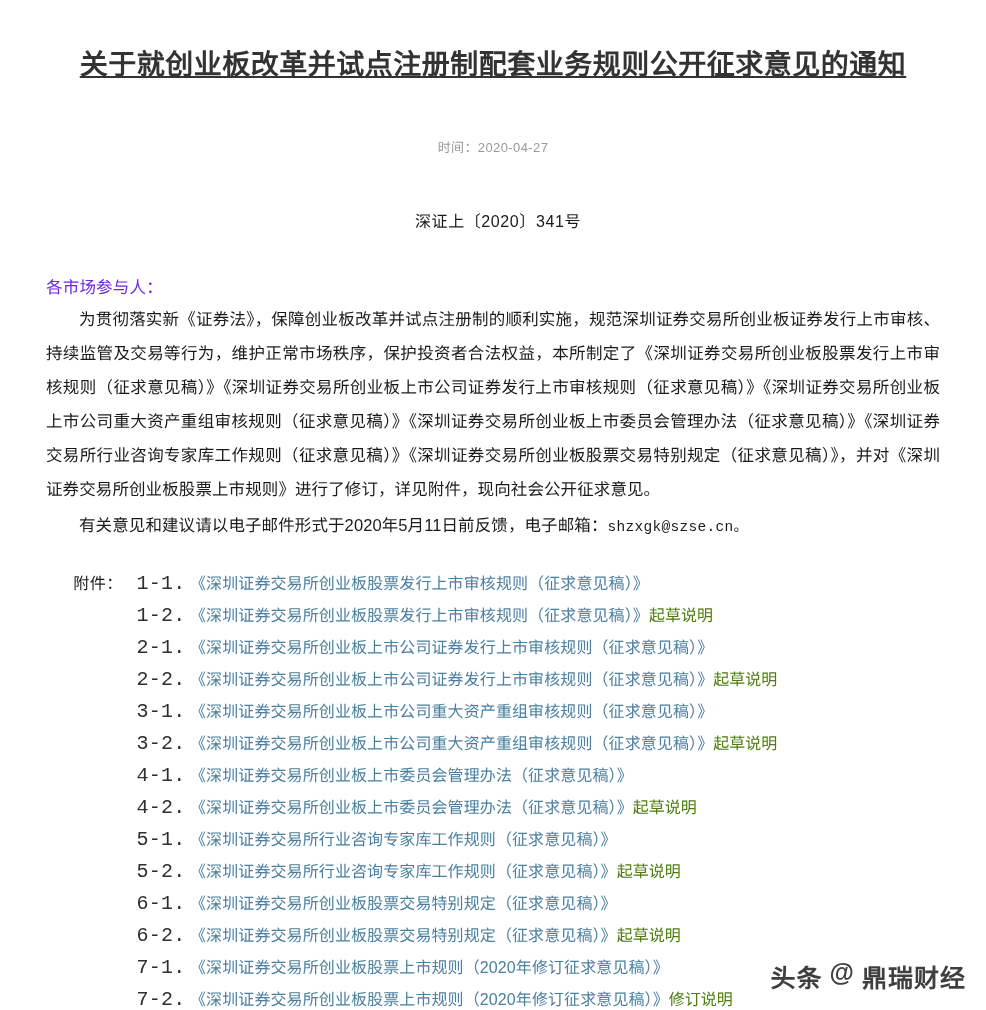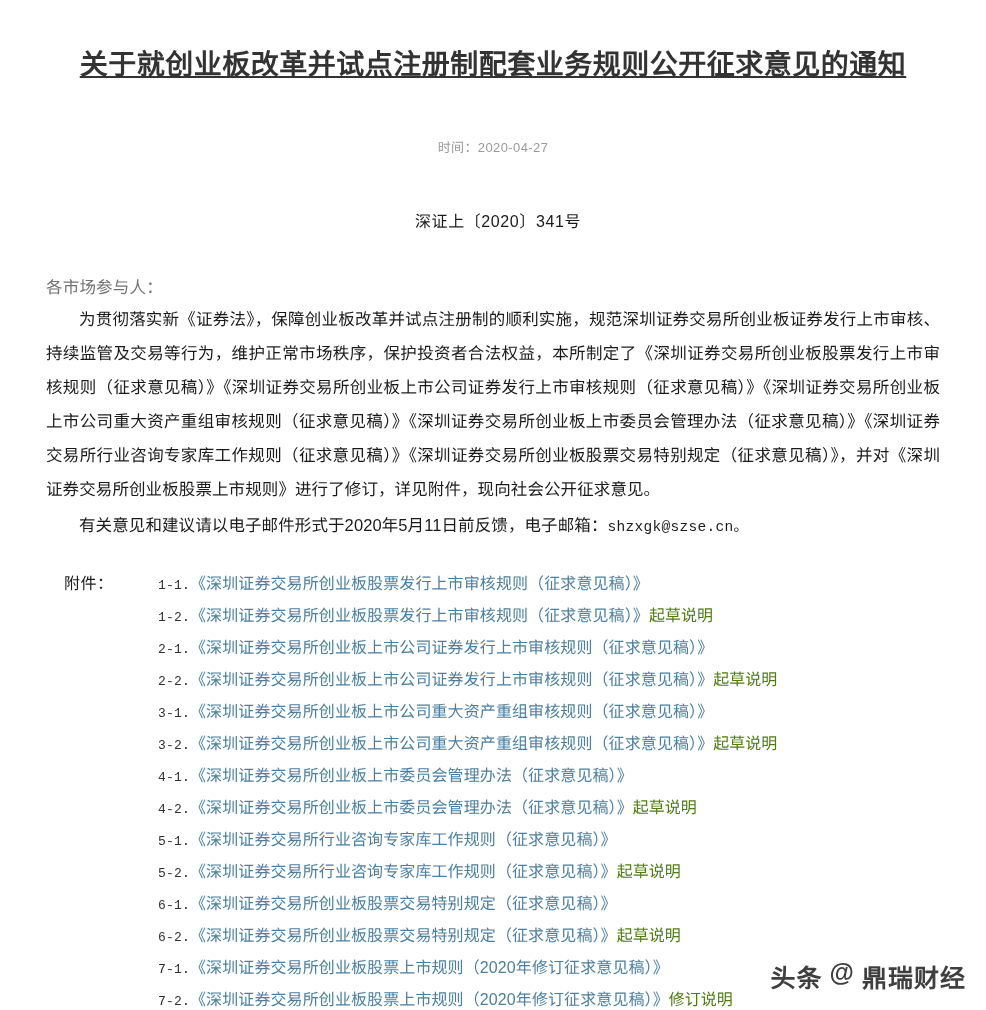--- a/index.html
+++ b/index.html
@@ -64,21 +64,21 @@
   }
 
   
   .doc-body {
     padding: 38px 46px 0 46px;
   }
   .salutation {
     margin: 0;
     font-size: 16.5px;
     line-height: 30px;
-    color: #737373;
+    color: #6d28d9;
     letter-spacing: 0.2px;
   }
   .para {
     margin: 0;
     font-size: 16.5px;
     line-height: 34px;
     color: #1a1a1a;
     text-align: justify;
     text-justify: inter-ideograph;
     text-indent: 2em;
@@ -101,36 +101,36 @@
     display: flex;
     align-items: baseline;
     height: 32px;
     font-size: 16px;
     line-height: 32px;
     white-space: nowrap;
   }
   .attach-label {
     width: 86px;
     flex: 0 0 86px;
-    text-align: left;
+    text-align: center;
     padding-left: 18px;
     box-sizing: border-box;
     color: #1a1a1a;
     font-size: 16px;
     letter-spacing: 0.5px;
   }
   .attach-label.blank {
     color: transparent;
   }
   .attach-index {
     flex: 0 0 58px;
     width: 58px;
-    text-align: right;
+    text-align: center;
     font-family: "Liberation Mono", "DejaVu Sans Mono", monospace;
-    font-size: 13px;
+    font-size: 20px;
     color: #2f2f2f;
     letter-spacing: 0.2px;
   }
   .attach-link {
     color: #4b7fa0;
     text-decoration: none;
     font-size: 16px;
     letter-spacing: 0.1px;
     cursor: pointer;
   }

